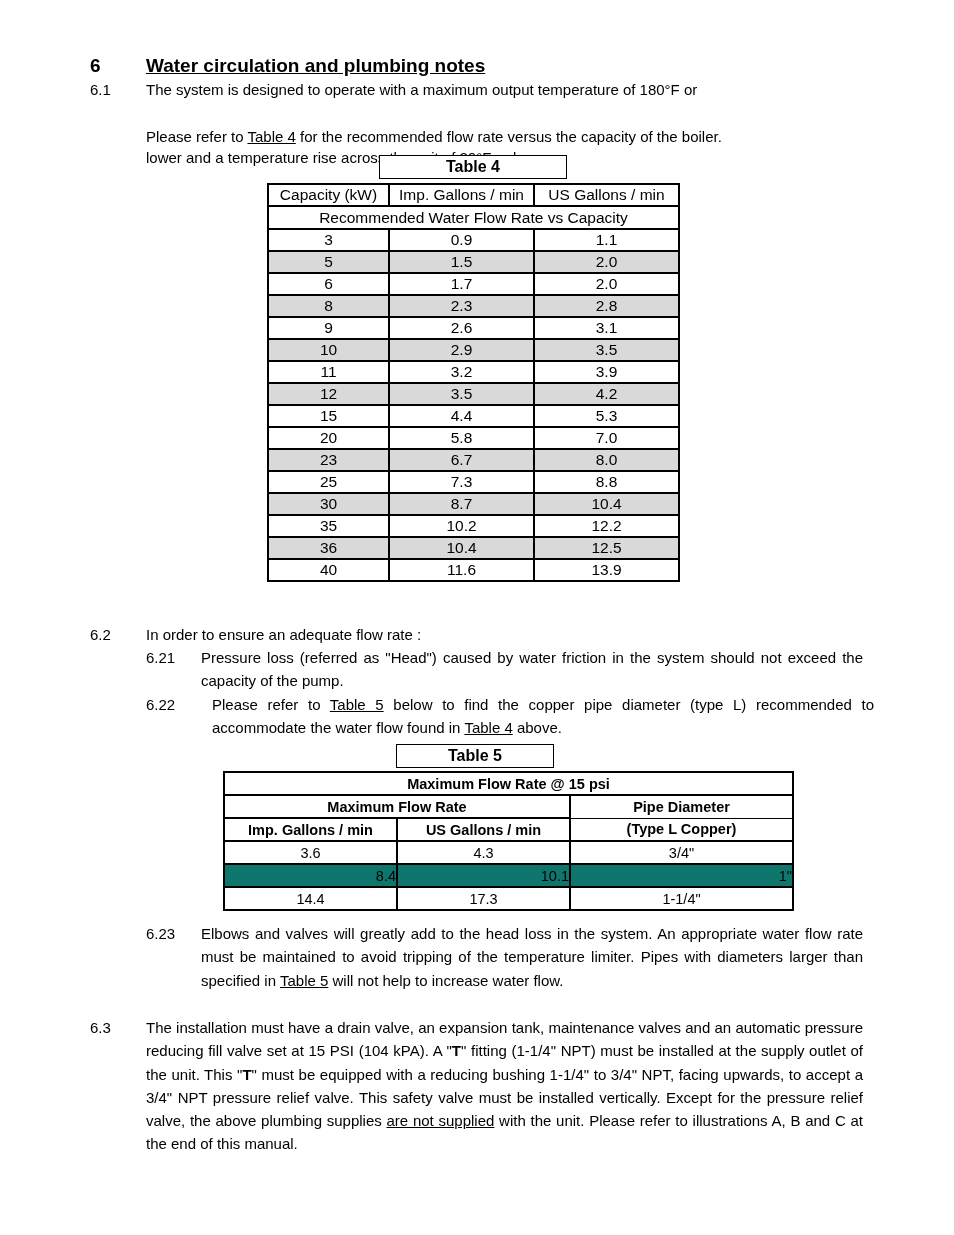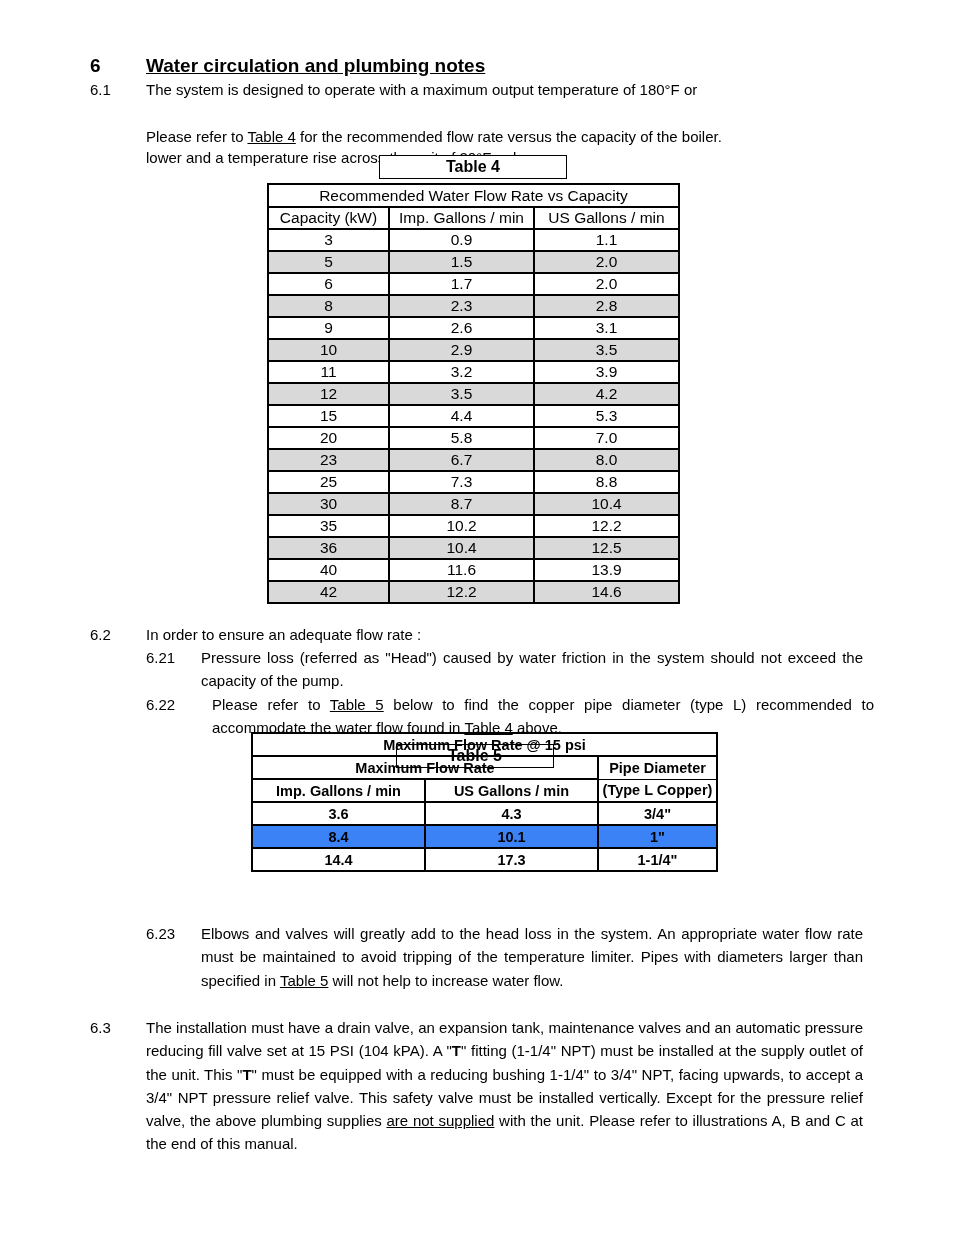--- a/index.html
+++ b/index.html
@@ -7,49 +7,49 @@
   .abs { position: absolute; }
   .heading { left: 90px; top: 55px; font-size: 19px; font-weight: bold; text-decoration: underline; white-space: nowrap; }
   .heading .num { display: inline-block; width: 56px; }
   .line { position: absolute; white-space: nowrap; line-height: 23px; }
   .para { position: absolute; line-height: 23.3px; text-align: justify; text-align-last: left; }
   u { text-decoration: underline; }
   .caption { position: absolute; border: 1.5px solid #000; text-align: center; font-weight: bold; font-size: 16px; box-sizing: border-box; background: #fff; }
   table { border-collapse: collapse; position: absolute; }
   .t4 td, .t4 th { border: 2px solid #000; text-align: center; font-size: 15.5px; height: 20px; padding: 0; font-weight: normal; }
   .t4 tr.shade td { background: #d9d9d9; }
-  .t5 td, .t5 th { border: 2px solid #000; text-align: center; font-size: 14.5px; height: 21px; padding: 0; font-weight: bold; }
+  .t5 td, .t5 th { border: 2px solid #000; text-align: center; font-size: 14.5px; height: 21px; padding: 0; }
   .t5 th { font-weight: bold; }
-  .t5 tr.shade td { background: #3b82f6; }
+  .t5 tr.shade td { background: #0f766e; text-align: right; }
 </style>
 </head>
 <body>
 
 <div class="abs heading">
   <span class="num">6</span><span>Water circulation and plumbing notes</span>
 </div>
 
 <div class="line" style="left:90px; top:78px;">6.1</div>
 <div class="line" style="left:146px; top:78px;">The system is designed to operate with a maximum output temperature of 180°F or</div>
 <div class="line" style="left:146px; top:101px;margin-top:45px;">lower and a temperature rise across the unit of 20°F or lower.</div>
 <div class="line" style="left:146px; top:125px;">
   <span>Please refer to </span><u>Table 4</u><span> for the recommended flow rate versus the capacity of the boiler.</span>
 </div>
 
 <div class="caption" style="left:379px; top:155px; width:188px; height:24px; line-height:21px;">Table 4</div>
 
 <table class="t4" style="left:267px; top:183px; width:413px;">
   <tbody id="t4body">
     <tr>
-      <td colspan="3" style="height:21px;">Recommended Water Flow Rate vs Capacity</td>
-    </tr>
-    <tr>
       <td style="width:119px;">Capacity (kW)</td>
       <td style="width:143px;">Imp. Gallons / min</td>
       <td>US Gallons / min</td>
+    </tr>
+    <tr>
+      <td colspan="3" style="height:21px;">Recommended Water Flow Rate vs Capacity</td>
     </tr>
   <tr>
         <td>3</td>
         <td>0.9</td>
         <td>1.1</td>
       </tr>
       <tr class="shade">
         <td>5</td>
         <td>1.5</td>
         <td>2.0</td>
@@ -117,42 +117,37 @@
       <tr class="shade">
         <td>36</td>
         <td>10.4</td>
         <td>12.5</td>
       </tr>
       <tr>
         <td>40</td>
         <td>11.6</td>
         <td>13.9</td>
       </tr>
-      <tr class="shade">
-        <td>42</td>
-        <td>12.2</td>
-        <td>14.6</td>
-      </tr>
     </tbody>
 </table>
 
 <div class="line" style="left:90px; top:623px;">6.2</div>
 <div class="line" style="left:146px; top:623px;">In order to ensure an adequate flow rate :</div>
 
 <div class="line" style="left:146px; top:646px;">6.21</div>
 <div class="para" style="left:201px; top:646px; width:662px;">Pressure loss (referred as "Head") caused by water friction in the system should not exceed the capacity of the pump.</div>
 
 <div class="line" style="left:146px; top:693px;">6.22</div>
 <div class="para" style="left:212px; top:693px; width:662px;">
   <span>Please refer to </span><u>Table 5</u><span> below to find the copper pipe diameter (type L) recommended to accommodate the water flow found in </span><u>Table 4</u><span> above.</span>
 </div>
 
 <div class="caption" style="left:396px; top:744px; width:158px; height:24px; line-height:21px;">Table 5</div>
 
-<table class="t5" style="left:223px; top:732px; width:467px;margin-left:28px;">
+<table class="t5" style="left:223px; top:771px; width:571px;">
   <thead>
     <tr>
       <th colspan="3">Maximum Flow Rate @ 15 psi</th>
     </tr>
     <tr>
       <th colspan="2">Maximum Flow Rate</th>
       <th style="border-bottom:none;">Pipe Diameter</th>
     </tr>
     <tr>
       <th style="width:171px;">Imp. Gallons / min</th>

